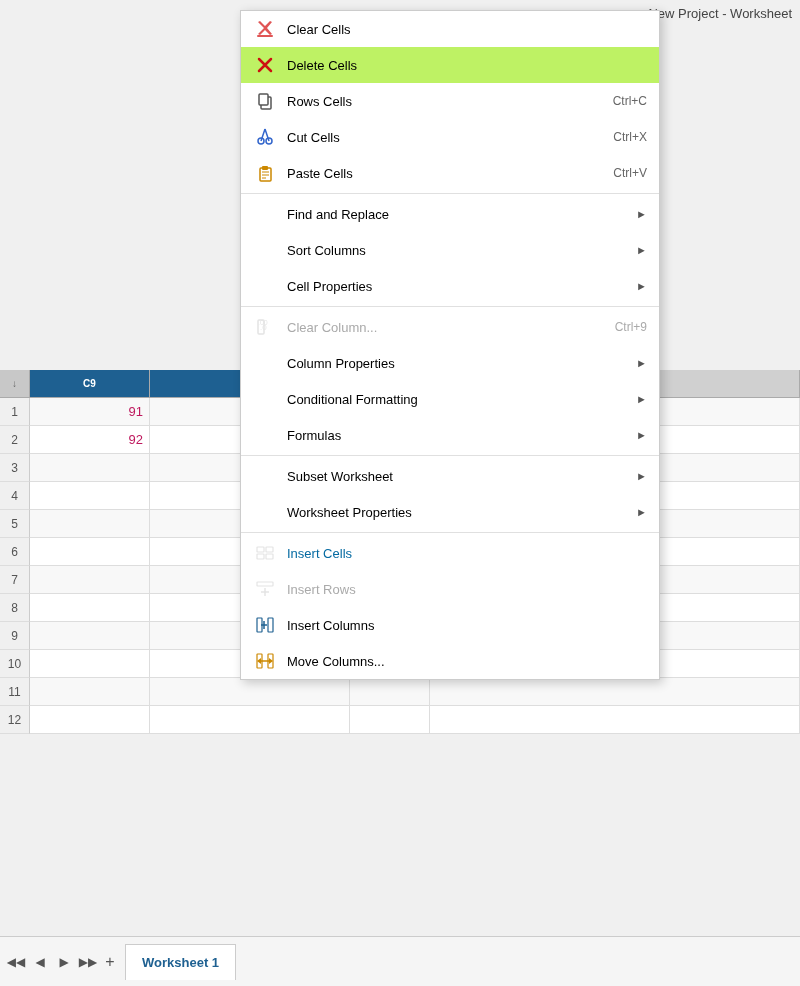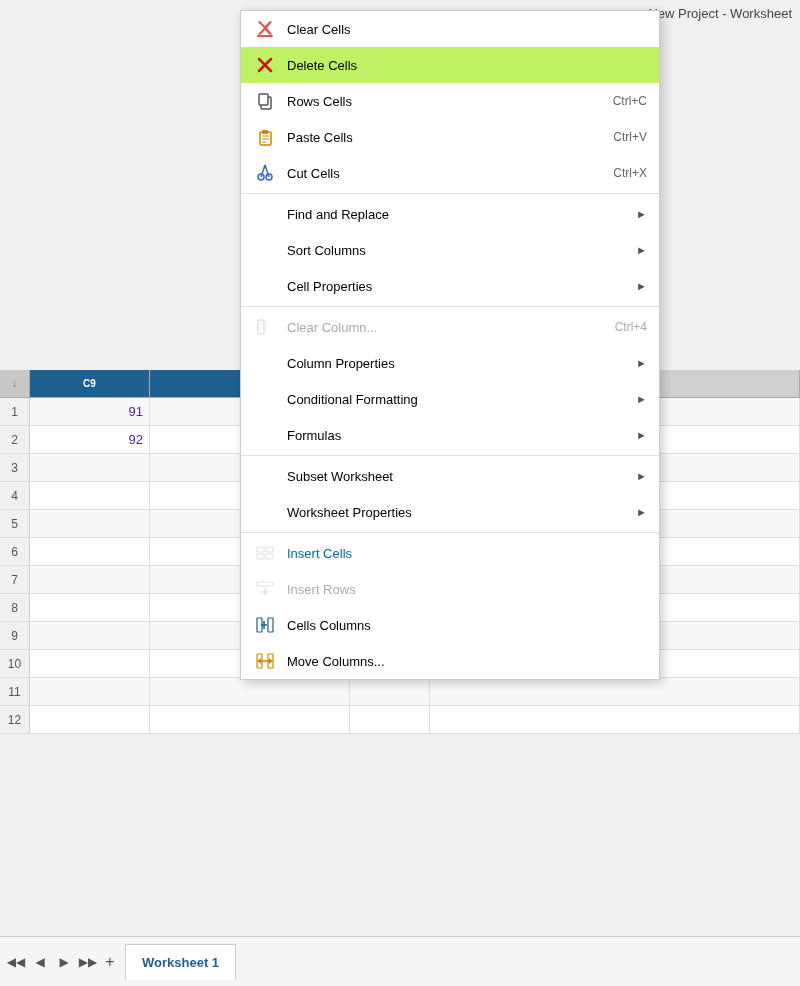--- a/index.html
+++ b/index.html
@@ -66,21 +66,21 @@
     .grid-row:nth-child(even) { background: #f8f8f8; }
 
     .grid-cell {
       border-right: 1px solid #ddd;
       border-bottom: 1px solid #ddd;
       display: flex;
       align-items: center;
       justify-content: flex-end;
       padding-right: 6px;
       font-size: 13px;
-      color: #4c1d95;
+      color: #be185d;
     }
 
     .row-num-cell {
       width: 30px;
       background: #f0f0f0;
       border-right: 1px solid #ccc;
       border-bottom: 1px solid #ddd;
       display: flex;
       align-items: center;
       justify-content: center;
@@ -369,42 +369,42 @@
         <rect x="3" y="2" width="9" height="11" rx="1" fill="white" stroke="#555" stroke-width="1.5"></rect>
       </svg>
     </div>
     <span class="menu-label">Rows Cells</span>
     <span class="menu-shortcut">Ctrl+C</span>
   </div>
 
   <div class="menu-item">
     <div class="menu-icon">
       <svg width="18" height="18" viewBox="0 0 18 18">
+        <circle cx="5" cy="13" r="3" fill="none" stroke="#3366cc" stroke-width="1.5"></circle>
+        <circle cx="13" cy="13" r="3" fill="none" stroke="#3366cc" stroke-width="1.5"></circle>
+        <line x1="9" y1="1" x2="5" y2="13" stroke="#3366cc" stroke-width="1.5"></line>
+        <line x1="9" y1="1" x2="13" y2="13" stroke="#3366cc" stroke-width="1.5"></line>
+      </svg>
+    </div>
+    <span class="menu-label">Cut Cells</span>
+    <span class="menu-shortcut">Ctrl+X</span>
+  </div>
+
+  <div class="menu-item">
+    <div class="menu-icon">
+      <svg width="18" height="18" viewBox="0 0 18 18">
         <rect x="4" y="4" width="11" height="13" rx="1" fill="none" stroke="#cc8800" stroke-width="1.5"></rect>
         <rect x="6" y="2" width="6" height="4" rx="1" fill="#cc8800"></rect>
         <line x1="6" y1="8" x2="13" y2="8" stroke="#cc8800" stroke-width="1"></line>
         <line x1="6" y1="11" x2="13" y2="11" stroke="#cc8800" stroke-width="1"></line>
         <line x1="6" y1="14" x2="10" y2="14" stroke="#cc8800" stroke-width="1"></line>
       </svg>
     </div>
     <span class="menu-label">Paste Cells</span>
     <span class="menu-shortcut">Ctrl+V</span>
-  </div>
-
-  <div class="menu-item">
-    <div class="menu-icon">
-      <svg width="18" height="18" viewBox="0 0 18 18">
-        <circle cx="5" cy="13" r="3" fill="none" stroke="#3366cc" stroke-width="1.5"></circle>
-        <circle cx="13" cy="13" r="3" fill="none" stroke="#3366cc" stroke-width="1.5"></circle>
-        <line x1="9" y1="1" x2="5" y2="13" stroke="#3366cc" stroke-width="1.5"></line>
-        <line x1="9" y1="1" x2="13" y2="13" stroke="#3366cc" stroke-width="1.5"></line>
-      </svg>
-    </div>
-    <span class="menu-label">Cut Cells</span>
-    <span class="menu-shortcut">Ctrl+X</span>
   </div>
 
   <div class="menu-separator"></div>
 
   <div class="menu-item">
     <div class="menu-icon" style="width:24px;"></div>
     <span class="menu-label">Find and Replace</span>
     <span class="menu-arrow">►</span>
   </div>
 
@@ -424,21 +424,21 @@
 
   <div class="menu-item disabled">
     <div class="menu-icon" style="width:24px;">
       <svg width="18" height="18" viewBox="0 0 18 18" opacity="0.4">
         <rect x="2" y="2" width="6" height="14" rx="1" fill="none" stroke="#555" stroke-width="1.5"></rect>
         <text x="4" y="12" font-size="8" fill="#555">.0</text>
         <text x="2" y="7" font-size="7" fill="#555">.00</text>
       </svg>
     </div>
     <span class="menu-label" style="color:#aaa;">Clear Column...</span>
-    <span class="menu-shortcut" style="color:#aaa;">Ctrl+4</span>
+    <span class="menu-shortcut" style="color:#aaa;">Ctrl+9</span>
   </div>
 
   <div class="menu-item">
     <div class="menu-icon" style="width:24px;"></div>
     <span class="menu-label">Column Properties</span>
     <span class="menu-arrow">►</span>
   </div>
 
   <div class="menu-item">
     <div class="menu-icon" style="width:24px;"></div>
@@ -493,21 +493,21 @@
 
   <div class="menu-item">
     <div class="menu-icon" style="width:24px;">
       <svg width="18" height="18" viewBox="0 0 18 18">
         <rect x="1" y="2" width="5" height="14" rx="0.5" fill="none" stroke="#1e6091" stroke-width="1.2"></rect>
         <rect x="12" y="2" width="5" height="14" rx="0.5" fill="none" stroke="#1e6091" stroke-width="1.2"></rect>
         <line x1="8" y1="5" x2="8" y2="13" stroke="#1e6091" stroke-width="1.5"></line>
         <line x1="5" y1="9" x2="11" y2="9" stroke="#1e6091" stroke-width="1.5"></line>
       </svg>
     </div>
-    <span class="menu-label">Cells Columns</span>
+    <span class="menu-label">Insert Columns</span>
   </div>
 
   <div class="menu-item">
     <div class="menu-icon" style="width:24px;">
       <svg width="18" height="18" viewBox="0 0 18 18">
         <rect x="1" y="2" width="5" height="14" rx="0.5" fill="none" stroke="#cc8800" stroke-width="1.2"></rect>
         <rect x="12" y="2" width="5" height="14" rx="0.5" fill="none" stroke="#cc8800" stroke-width="1.2"></rect>
         <line x1="5" y1="9" x2="13" y2="9" stroke="#cc8800" stroke-width="1.5"></line>
         <polygon points="13,6 17,9 13,12" fill="#cc8800"></polygon>
         <polygon points="5,6 1,9 5,12" fill="#cc8800"></polygon>

